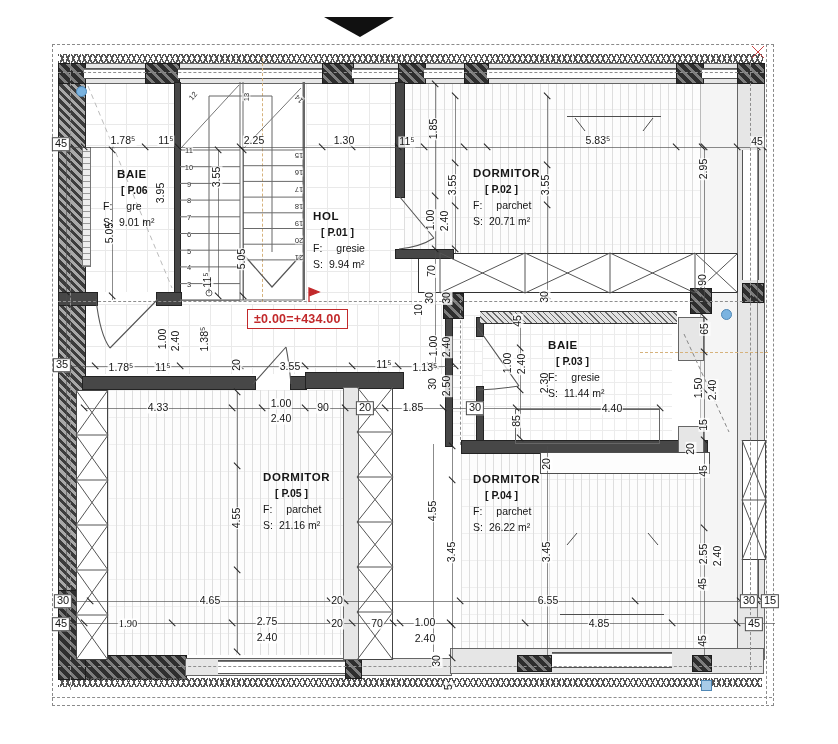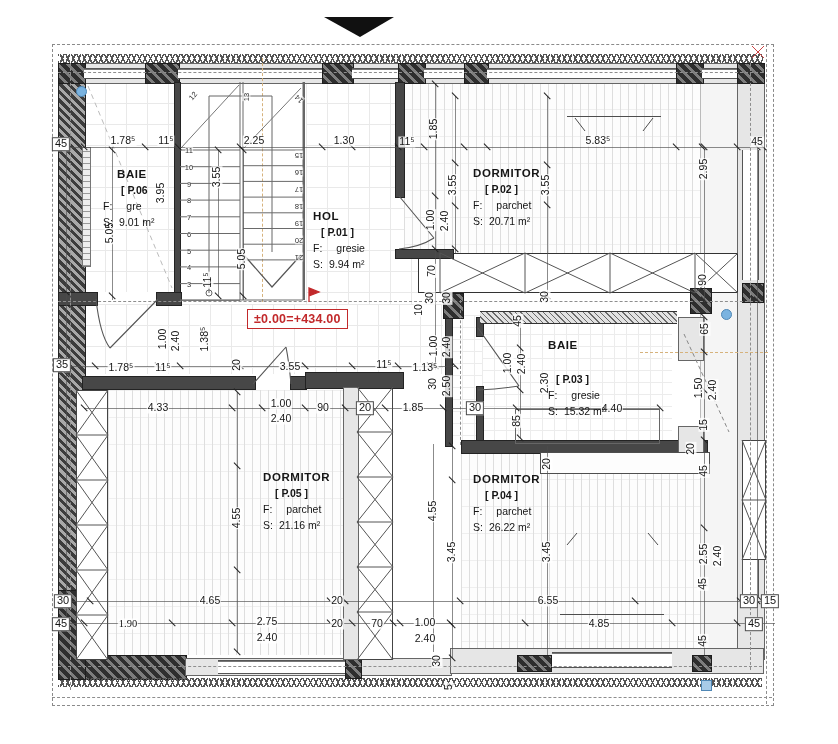--- a/index.html
+++ b/index.html
@@ -250,23 +250,23 @@
     <div><span>S:</span><span class="rval2">9.94 m²</span></div>
   </div>
   <div class="roomlbl" style="left:473px;top:165px;">
     <div class="rname">DORMITOR</div>
     <div class="rid" style="padding-left:12px;">[ P.02 ]</div>
     <div><span>F:</span><span class="rval">parchet</span></div>
     <div><span>S:</span><span class="rval2">20.71 m²</span></div>
   </div>
   <div class="roomlbl" style="left:548px;top:337px;">
     <div class="rname">BAIE</div>
-    <div class="rid" style="padding-left:8px;margin-top:18px;">[ P.03 ]</div>
+    <div class="rid" style="padding-left:8px;">[ P.03 ]</div>
     <div><span>F:</span><span class="rval">gresie</span></div>
-    <div><span>S:</span><span class="rval2">15.32 m²</span></div>
+    <div><span>S:</span><span class="rval2">11.44 m²</span></div>
   </div>
   <div class="roomlbl" style="left:473px;top:471px;">
     <div class="rname">DORMITOR</div>
     <div class="rid" style="padding-left:12px;">[ P.04 ]</div>
     <div><span>F:</span><span class="rval">parchet</span></div>
     <div><span>S:</span><span class="rval2">26.22 m²</span></div>
   </div>
   <div class="roomlbl" style="left:263px;top:469px;">
     <div class="rname">DORMITOR</div>
     <div class="rid" style="padding-left:12px;">[ P.05 ]</div>

